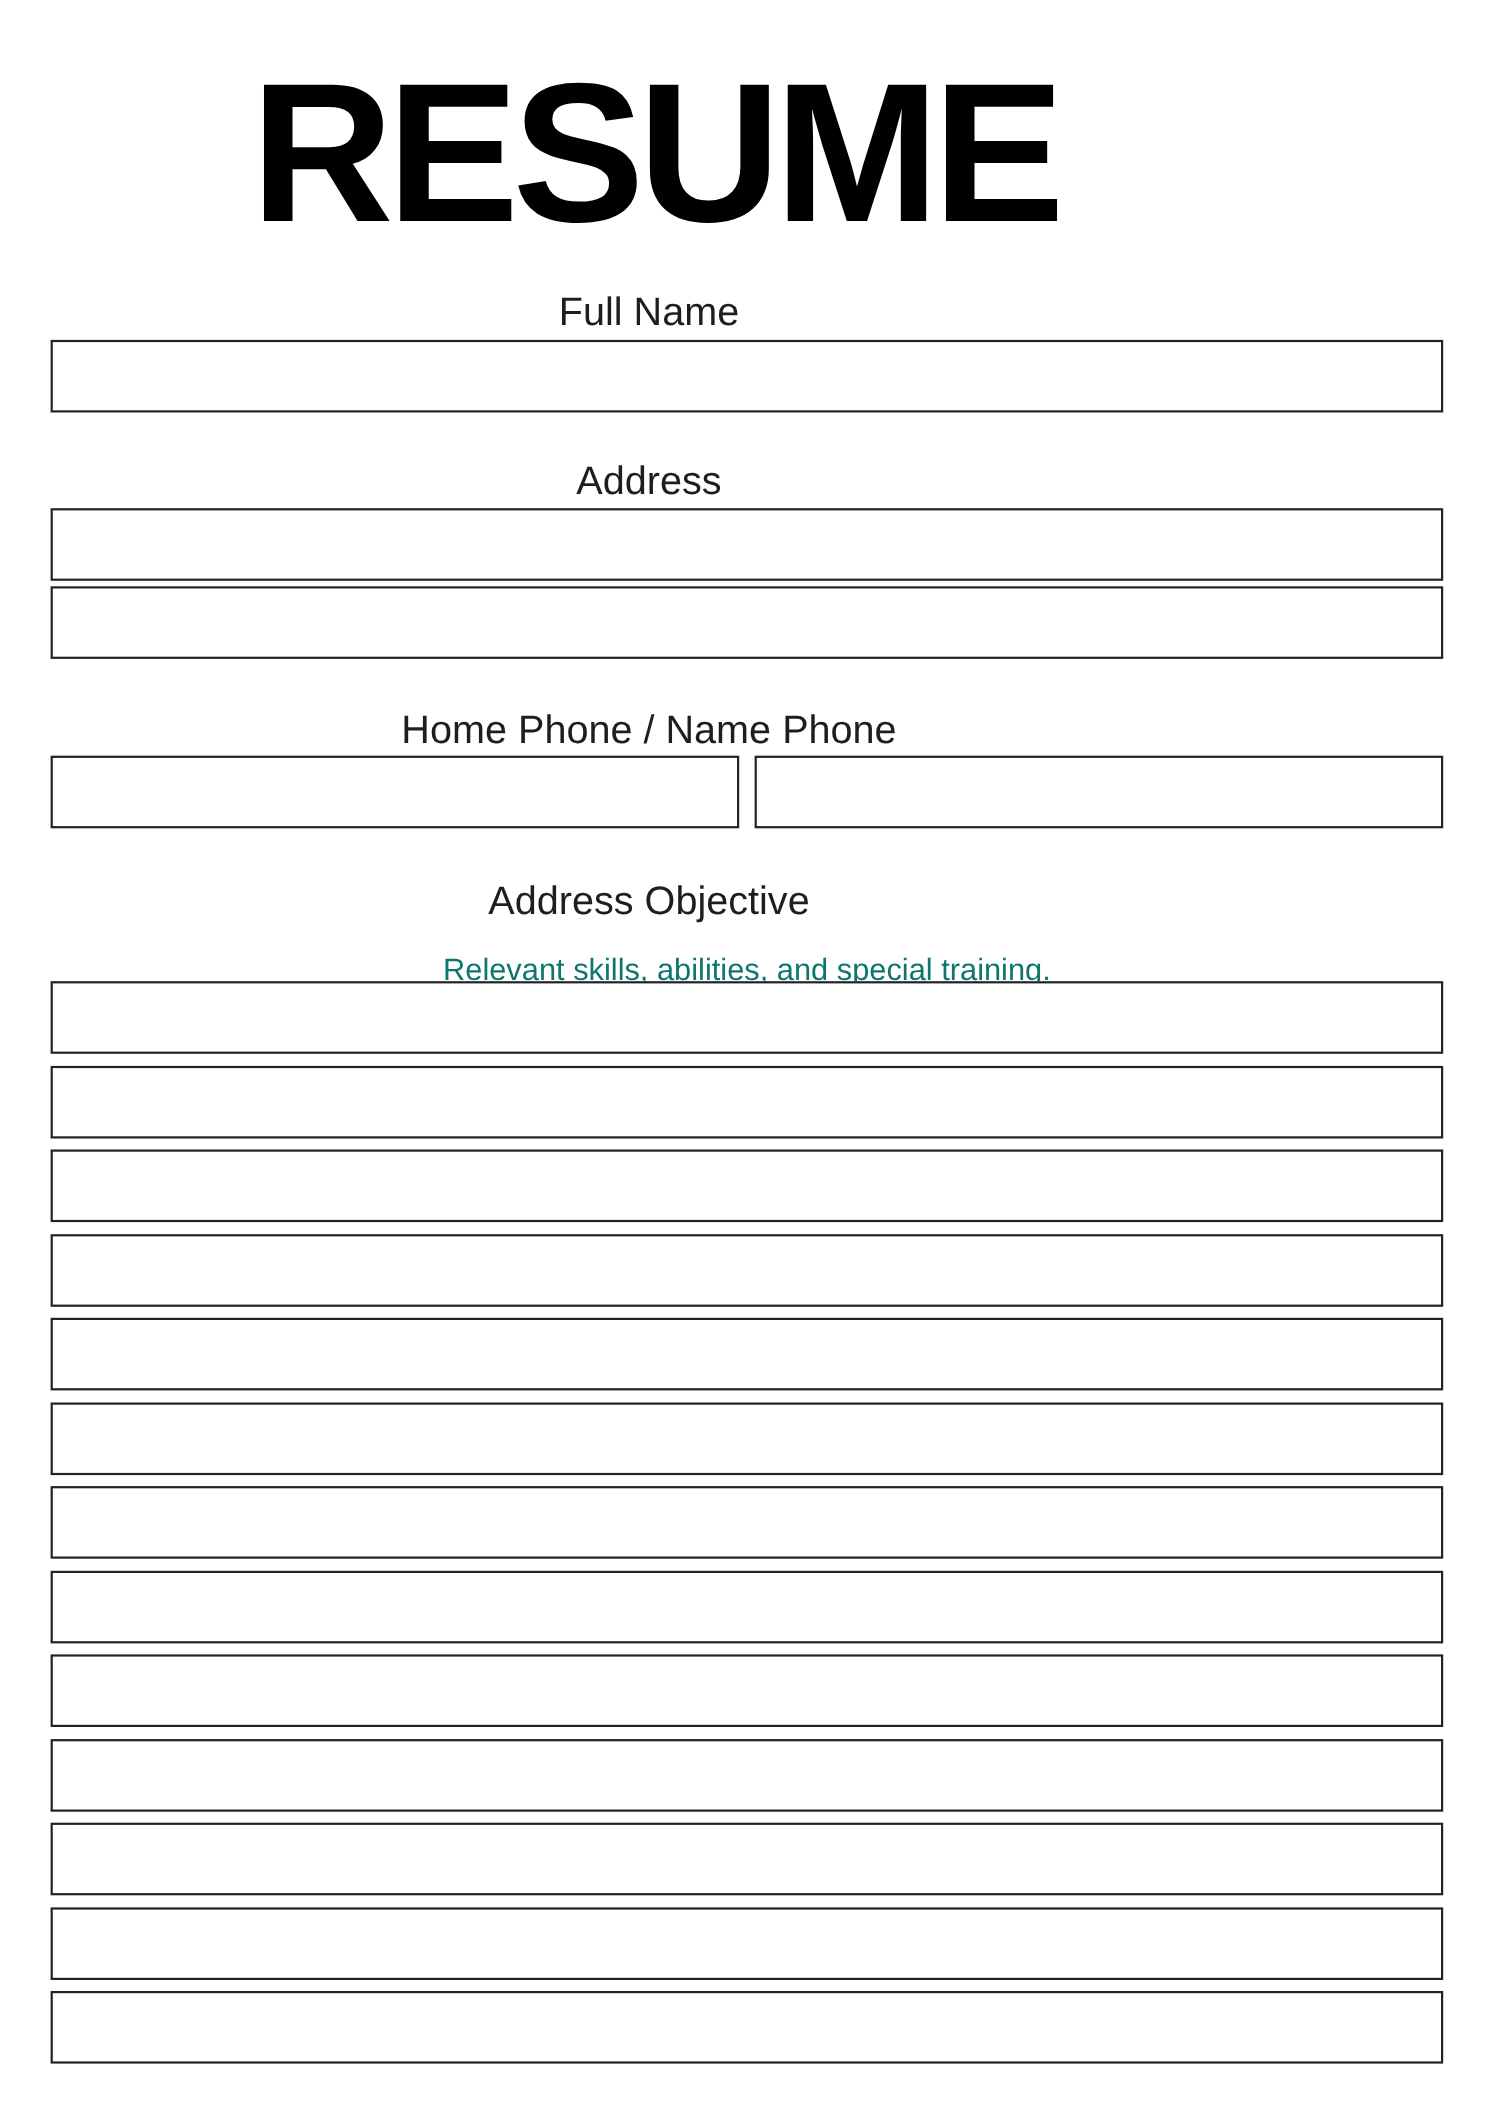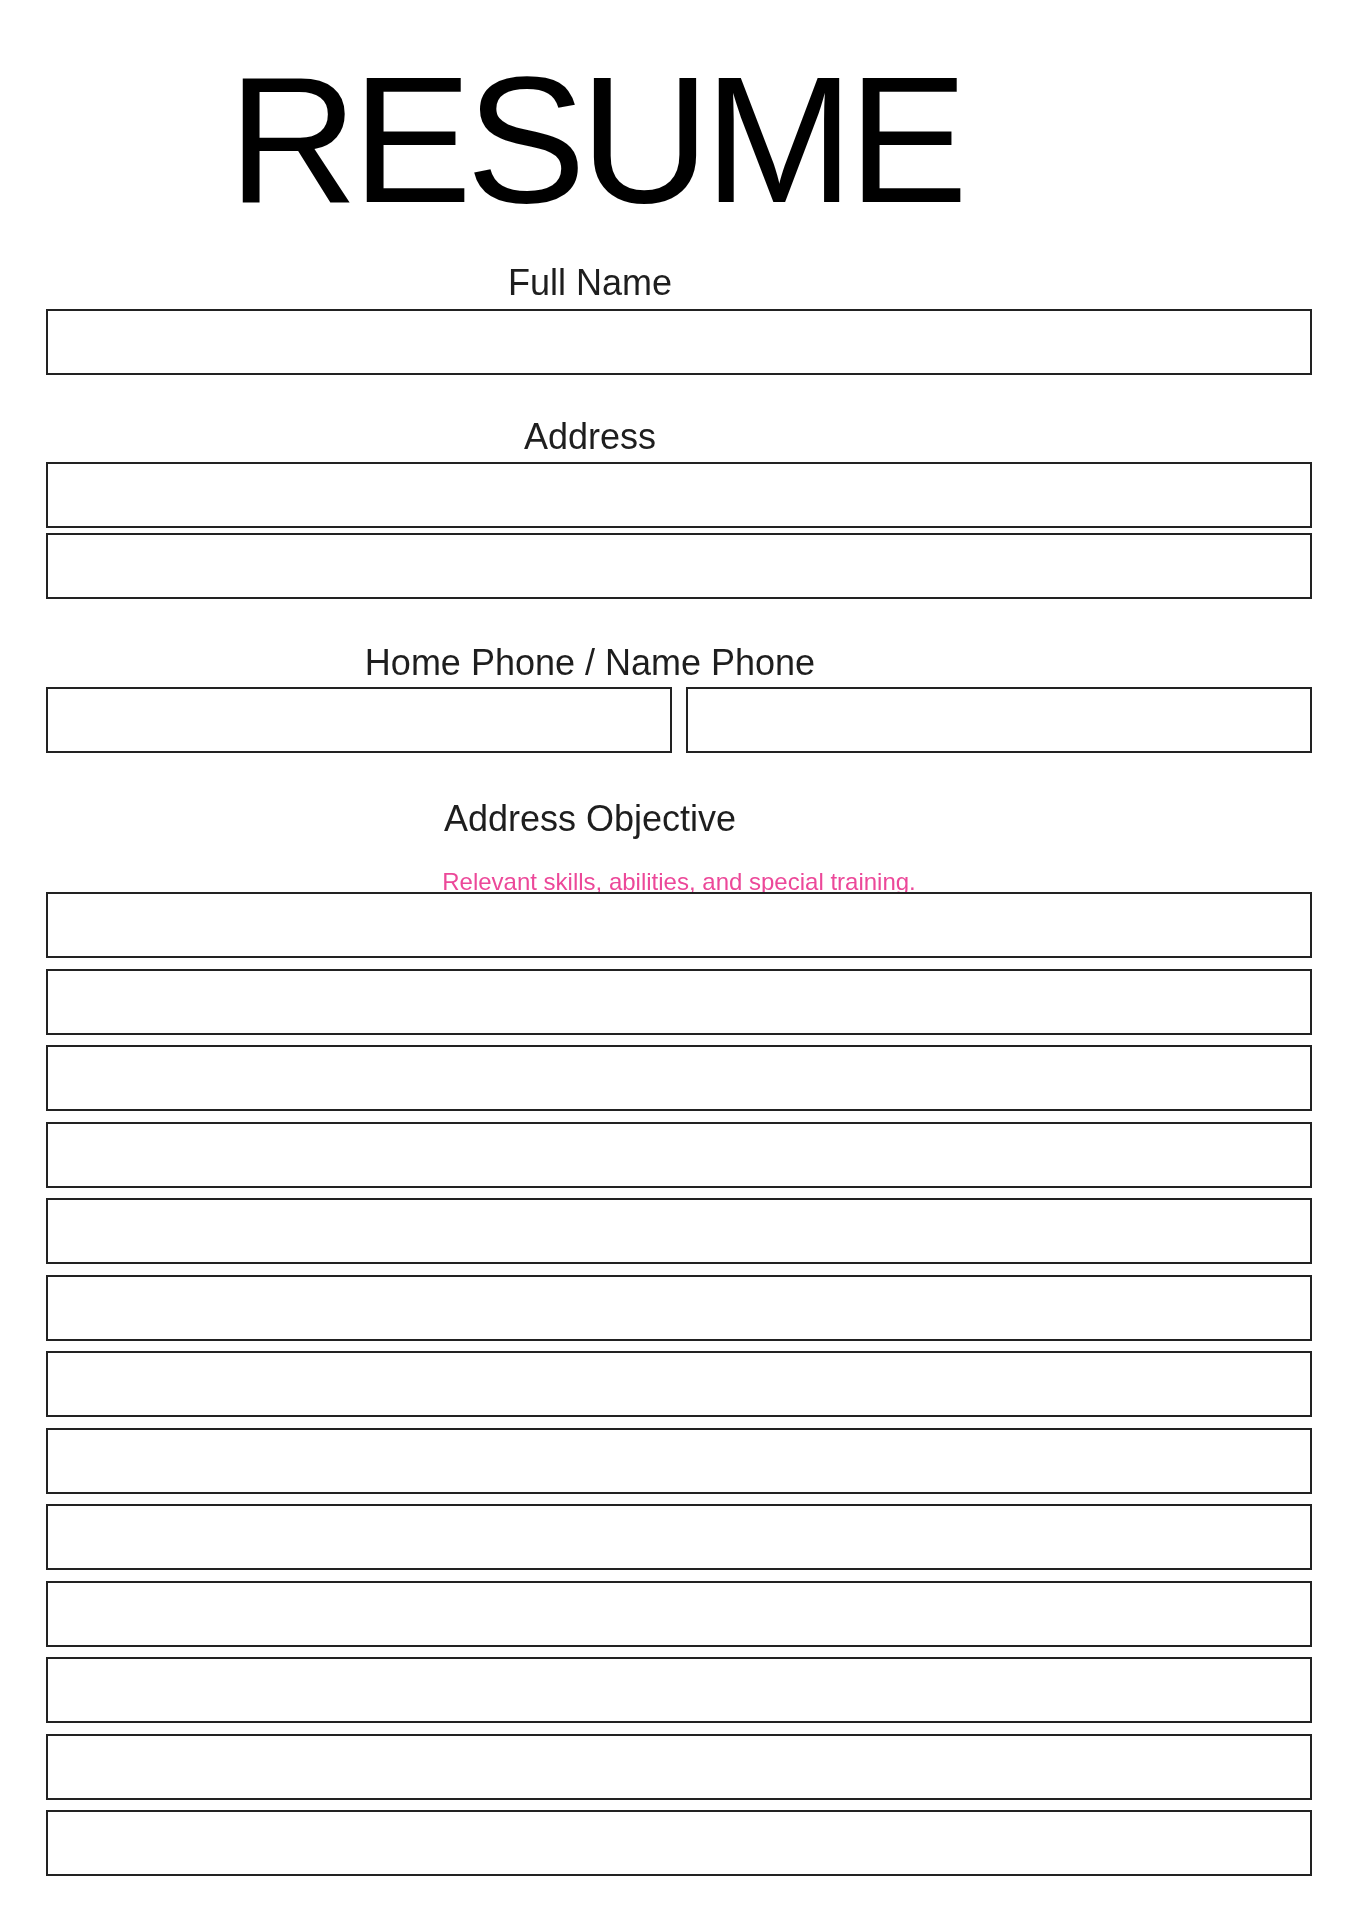--- a/index.html
+++ b/index.html
@@ -15,21 +15,21 @@
     font-family: "Liberation Sans", "DejaVu Sans", sans-serif;
     color: #1e1e1e;
   }
   .title {
     position: absolute;
     left: 0;
     width: 1190px;
     top: 40px;
     text-align: center;
     font-family: "Liberation Sans", sans-serif;
-    font-weight: 400;
+    font-weight: 700;
     font-size: 180px;
     line-height: 200px;
     height: 200px;
     letter-spacing: -6px;
     color: #000000;
     transform: scaleY(1.0);
   }
   .label {
     position: absolute;
     left: 0;
@@ -43,24 +43,24 @@
     color: #1e1e1e;
     letter-spacing: 0px;
   }
   .sublabel {
     position: absolute;
     left: 0;
     width: 1358px;
     text-align: center;
     font-family: "Liberation Sans", sans-serif;
     font-weight: 400;
-    font-size: 24px;
+    font-size: 28px;
     line-height: 32px;
     height: 32px;
-    color: #ec4899;
+    color: #0f766e;
   }
   .field {
     position: absolute;
     box-sizing: border-box;
     border: 2px solid #222222;
     background: #ffffff;
     height: 66px;
     padding: 0 12px;
     font-family: "Liberation Sans", sans-serif;
     font-size: 28px;

